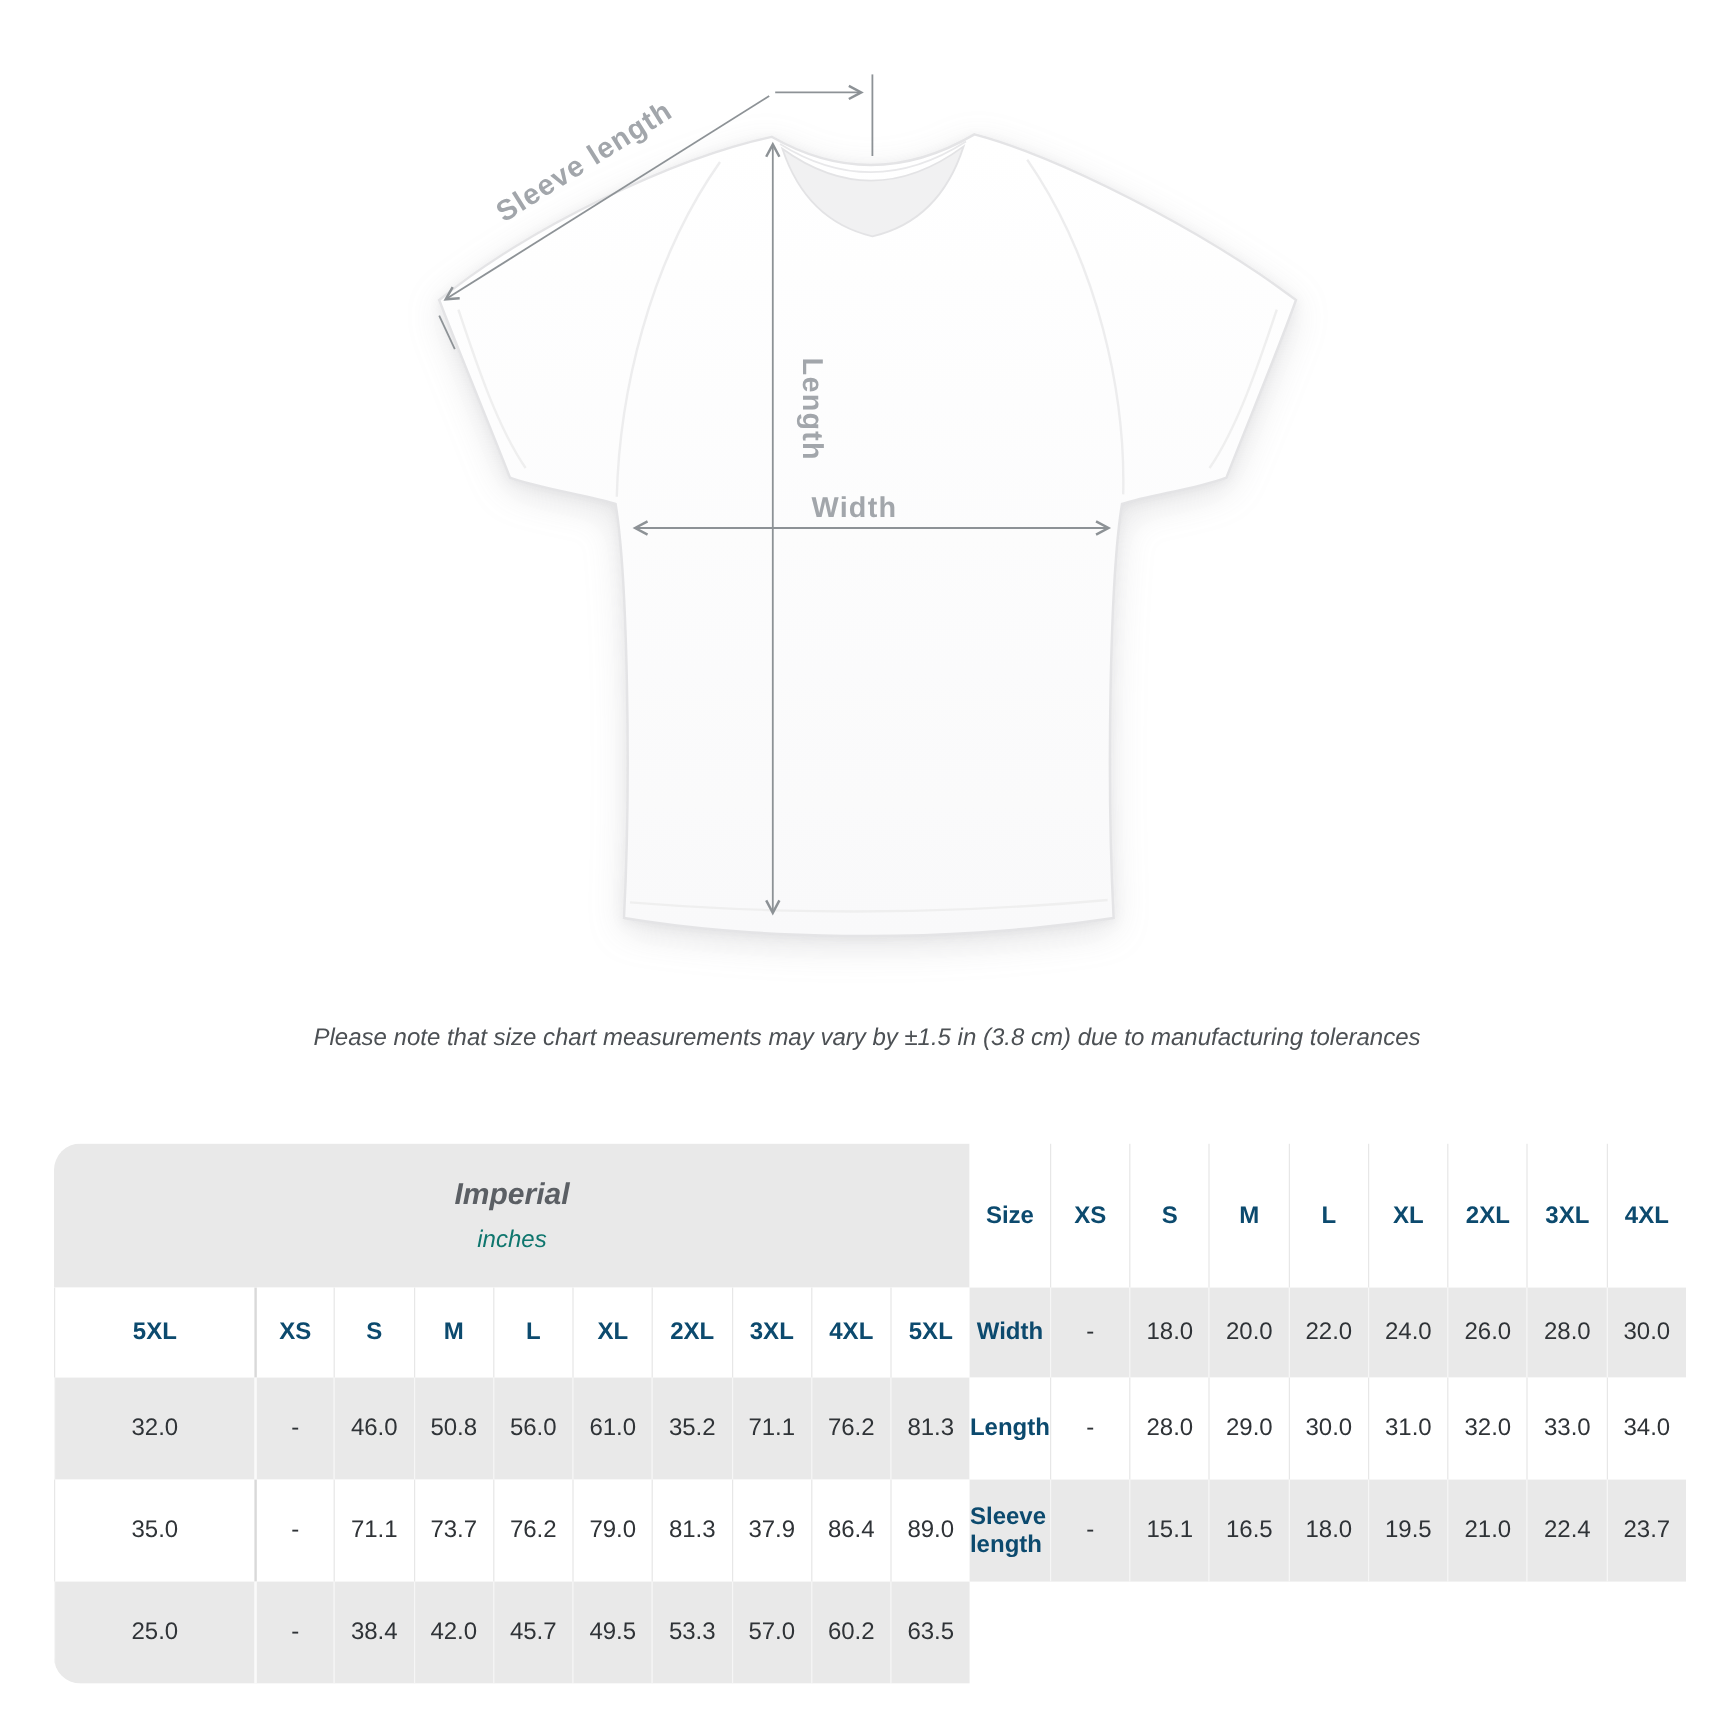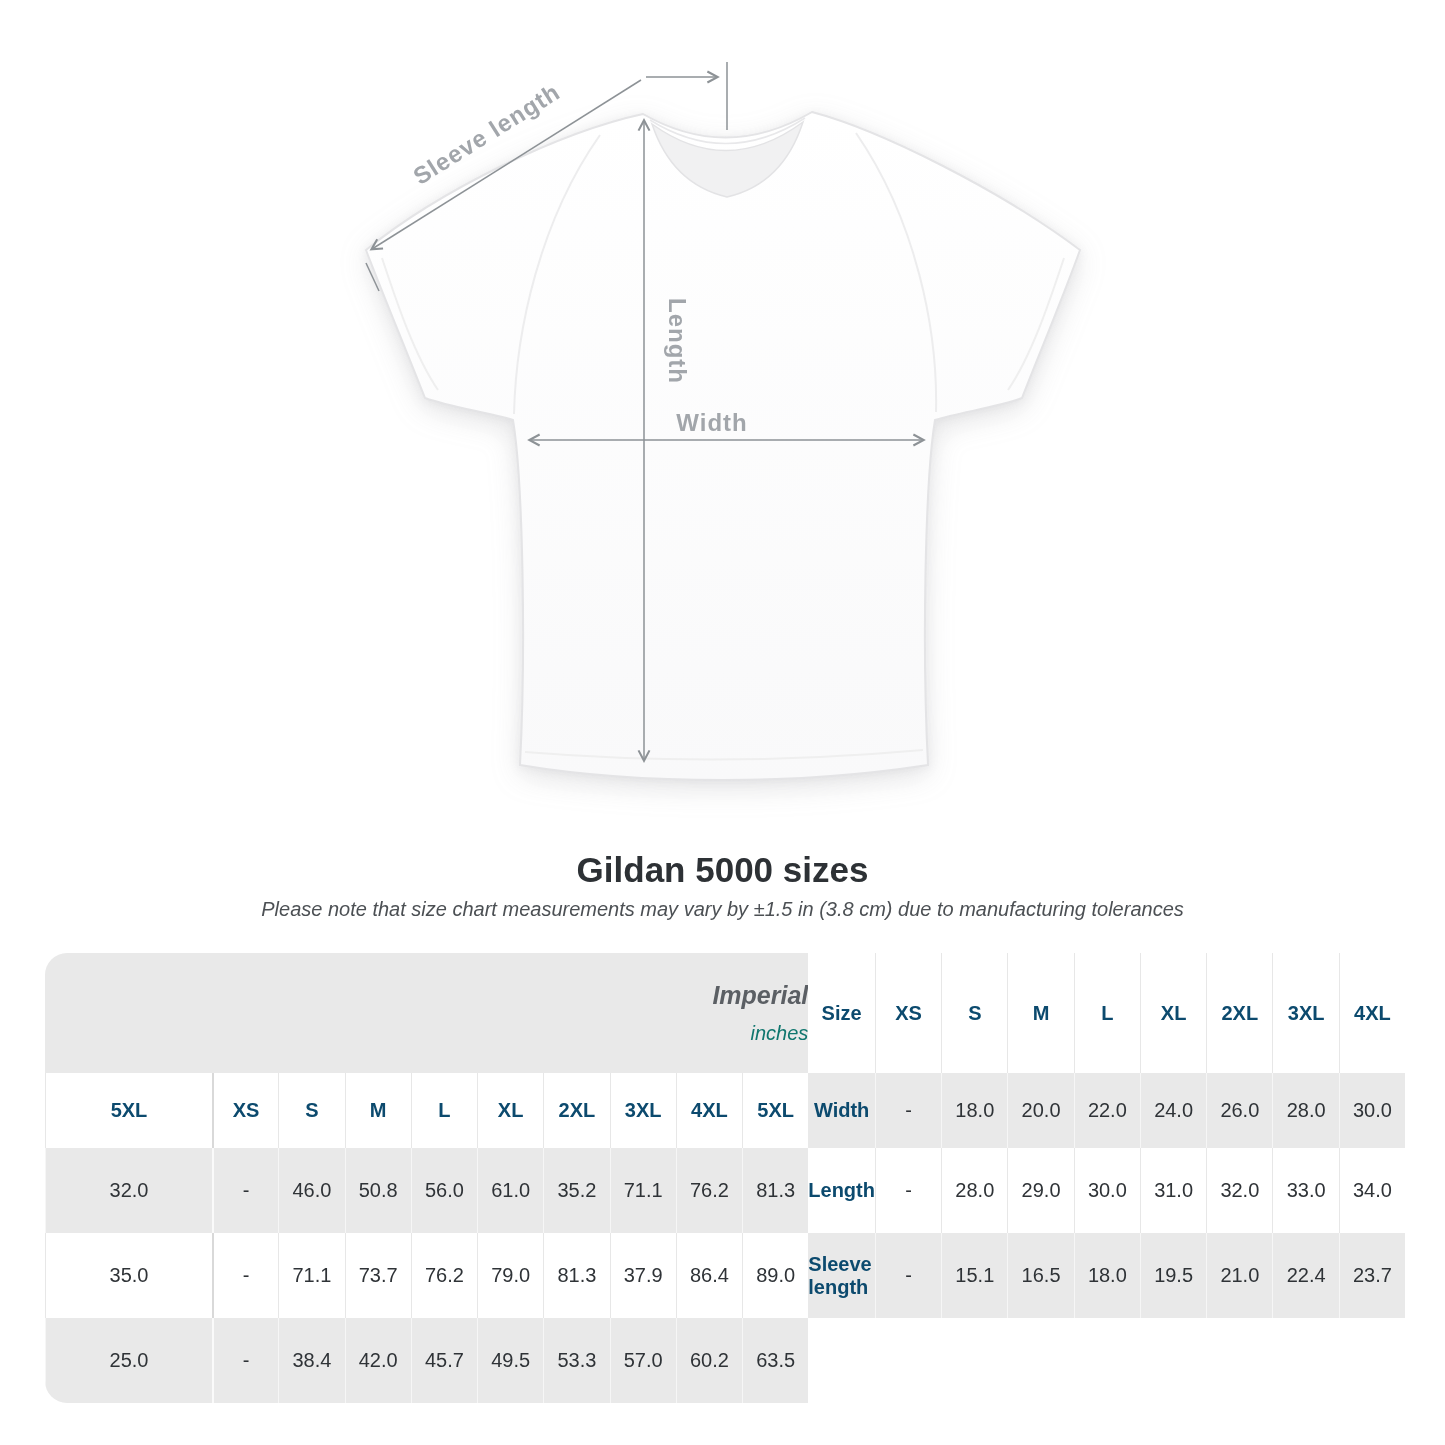--- a/index.html
+++ b/index.html
@@ -12,21 +12,21 @@
   
   .title-wrap{position:absolute;left:0;top:848px;width:1445px;text-align:center;}
   .chart-title{font-size:35px;font-weight:700;color:#2d3135;line-height:44px;margin:0;}
   .chart-note{font-size:20px;font-style:italic;color:#4c5054;line-height:30px;margin:2px 0 0 0;}
 
   
   .size-table{position:absolute;left:45px;top:953px;width:1360px;height:450px;
               display:grid;grid-template-columns:167px repeat(18,1fr);
               grid-template-rows:120px 75px 85px 85px 85px;
               border-radius:22px;overflow:hidden;}
-  .band{background:#e9e9e9;display:flex;flex-direction:column;align-items:flex-end;
+  .band{background:#e9e9e9;display:flex;flex-direction:column;align-items:center;
         justify-content:center;row-gap:12px;grid-row:1;}
   .band-imperial{grid-column:1/11;}
   .band-metric{grid-column:11/20;}
   .band-label{font-size:25px;font-weight:700;font-style:italic;color:#5b5f64;}
   .band-unit{font-size:20px;font-style:italic;color:#0f766e;}
 
   .c{display:flex;align-items:center;justify-content:center;font-size:20px;}
   .w{background:#ffffff;}
   .g{background:#e9e9e9;}
   .hd{font-weight:700;color:#0c4a6e;}
@@ -85,21 +85,20 @@
     <line x1="644" y1="121" x2="644" y2="760" marker-start="url(#arr)" marker-end="url(#arr)"></line>
     <line x1="530" y1="440" x2="923" y2="440" marker-start="url(#arr)" marker-end="url(#arr)"></line>
   </g>
 
   <text transform="translate(491,141) rotate(-32.1)" text-anchor="middle" font-size="24" font-weight="700" letter-spacing="1" fill="#a2a6ab">Sleeve length</text>
   <text transform="translate(669,341) rotate(90)" text-anchor="middle" font-size="24" font-weight="700" letter-spacing="1" fill="#a2a6ab">Length</text>
   <text x="712" y="431" text-anchor="middle" font-size="24" font-weight="700" letter-spacing="1" fill="#a2a6ab">Width</text>
 </svg>
 
 <div class="title-wrap">
-  <h1 class="chart-title">Gildan 5000 sizes</h1>
   <p class="chart-note">Please note that size chart measurements may vary by ±1.5 in (3.8 cm) due to manufacturing tolerances</p>
 </div>
 
 <div class="size-table">
 
   <div class="band band-imperial">
     <div class="band-label">Imperial</div>
     <div class="band-unit">inches</div>
   </div>
 

